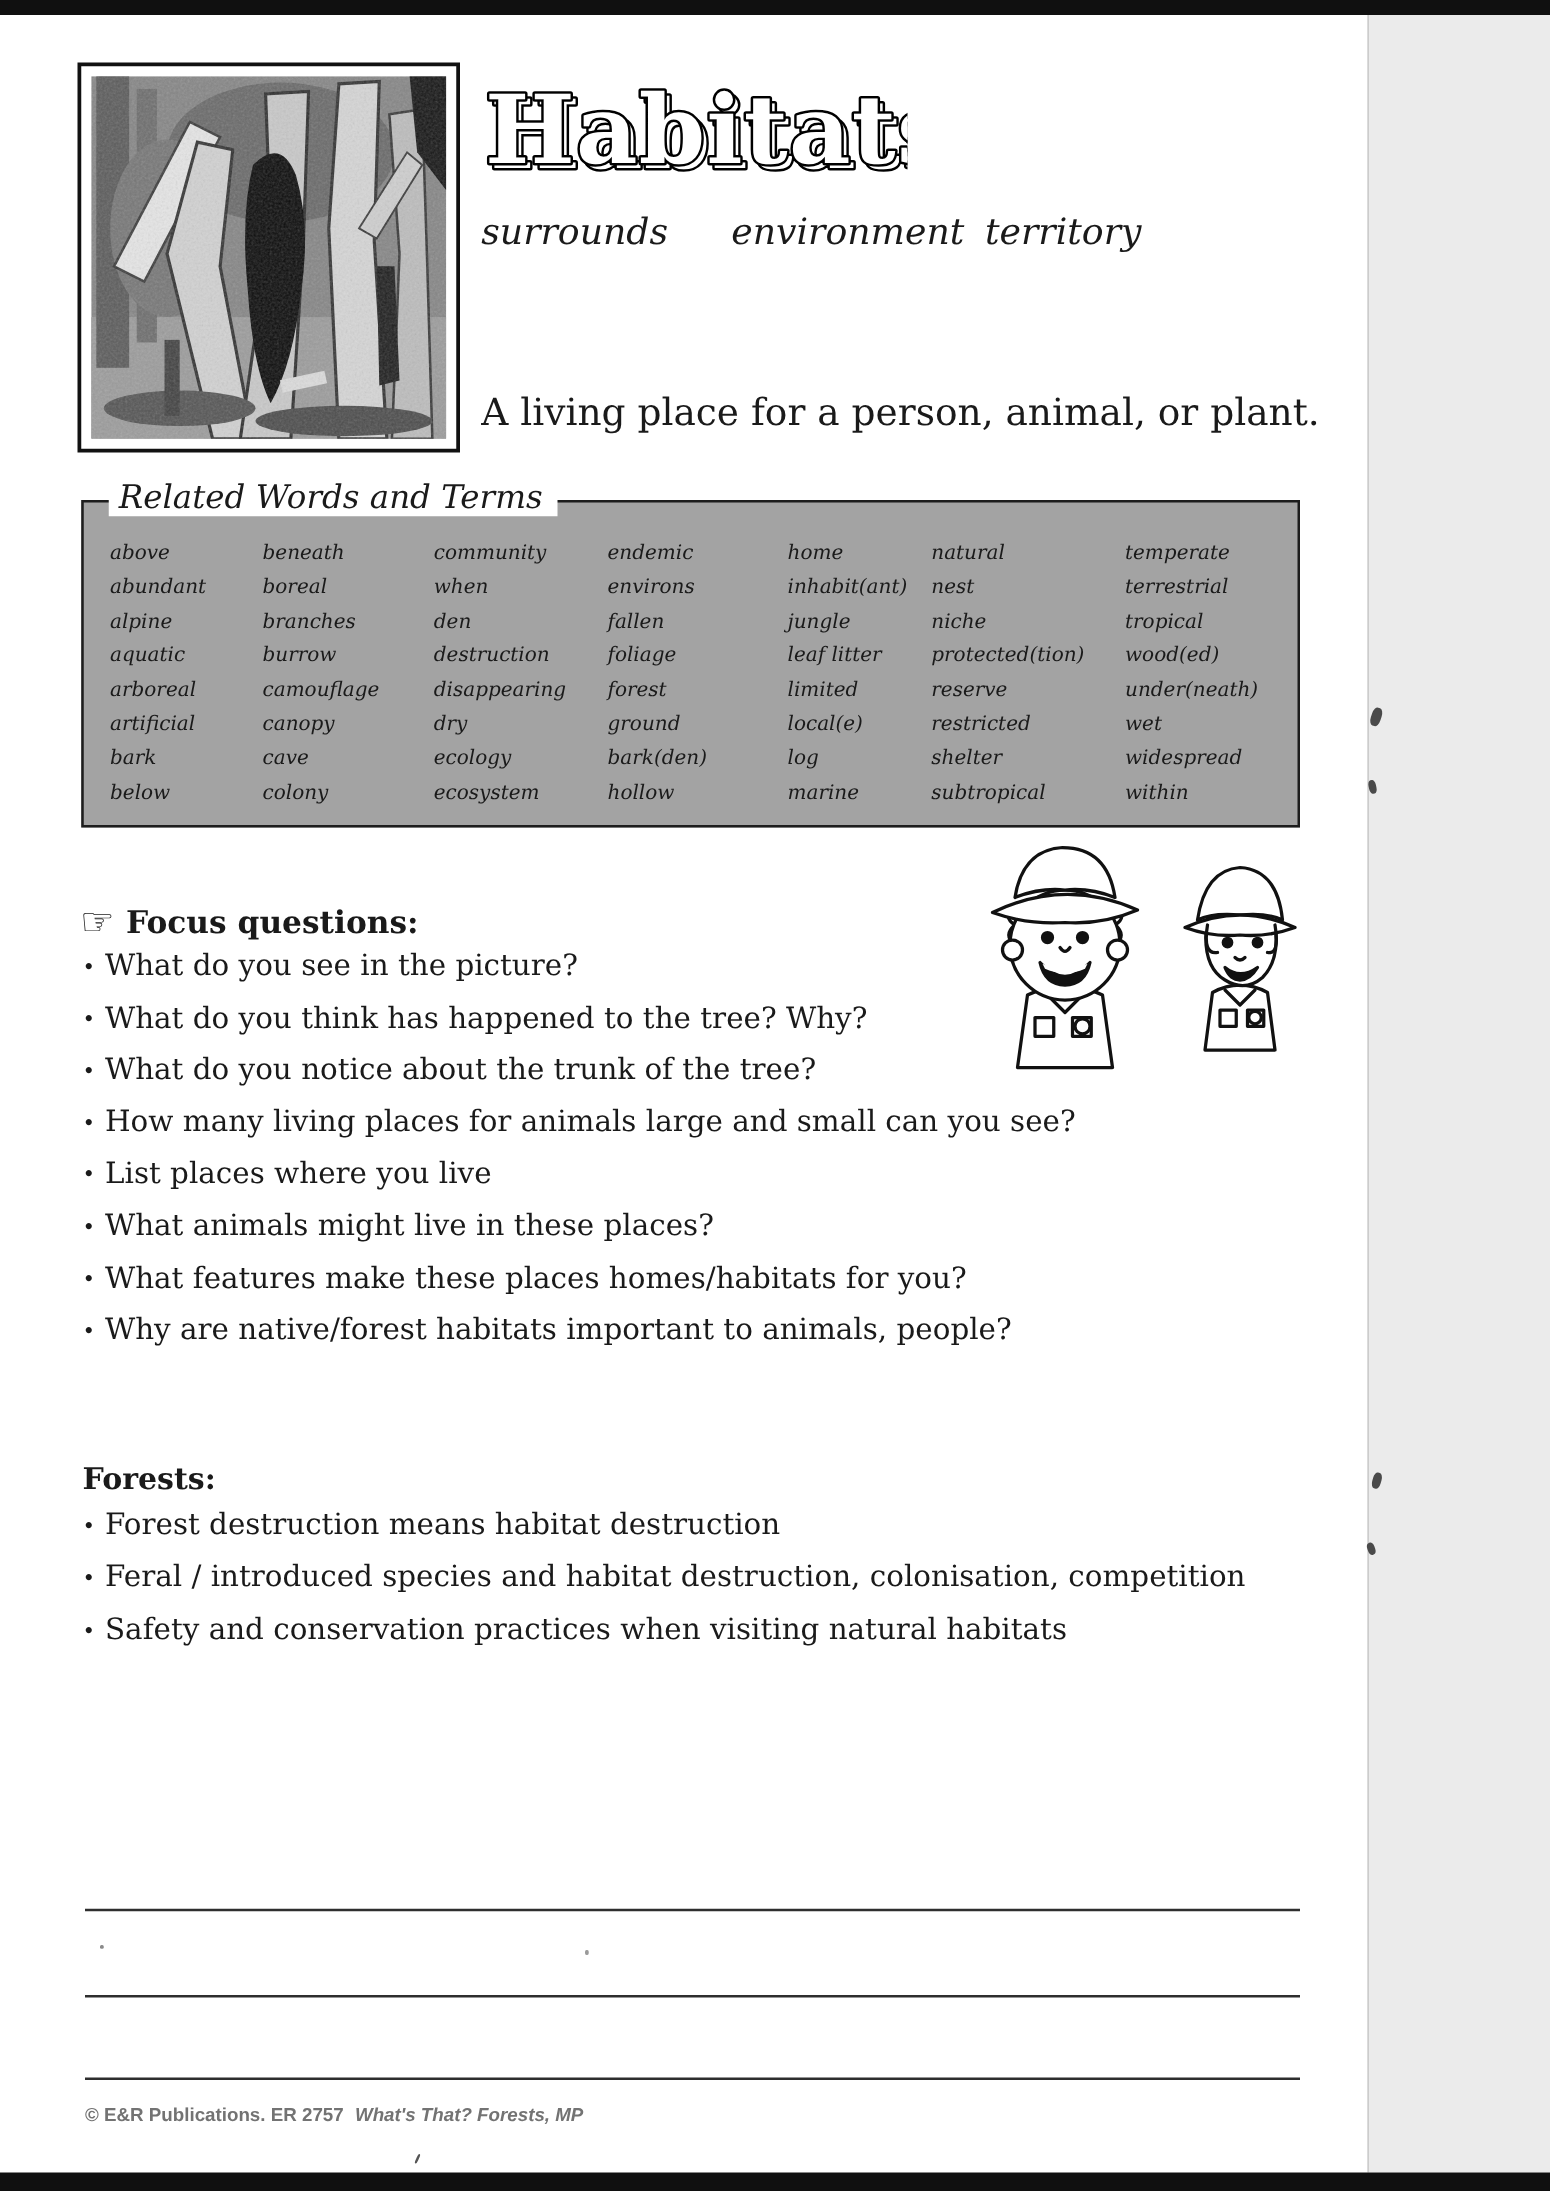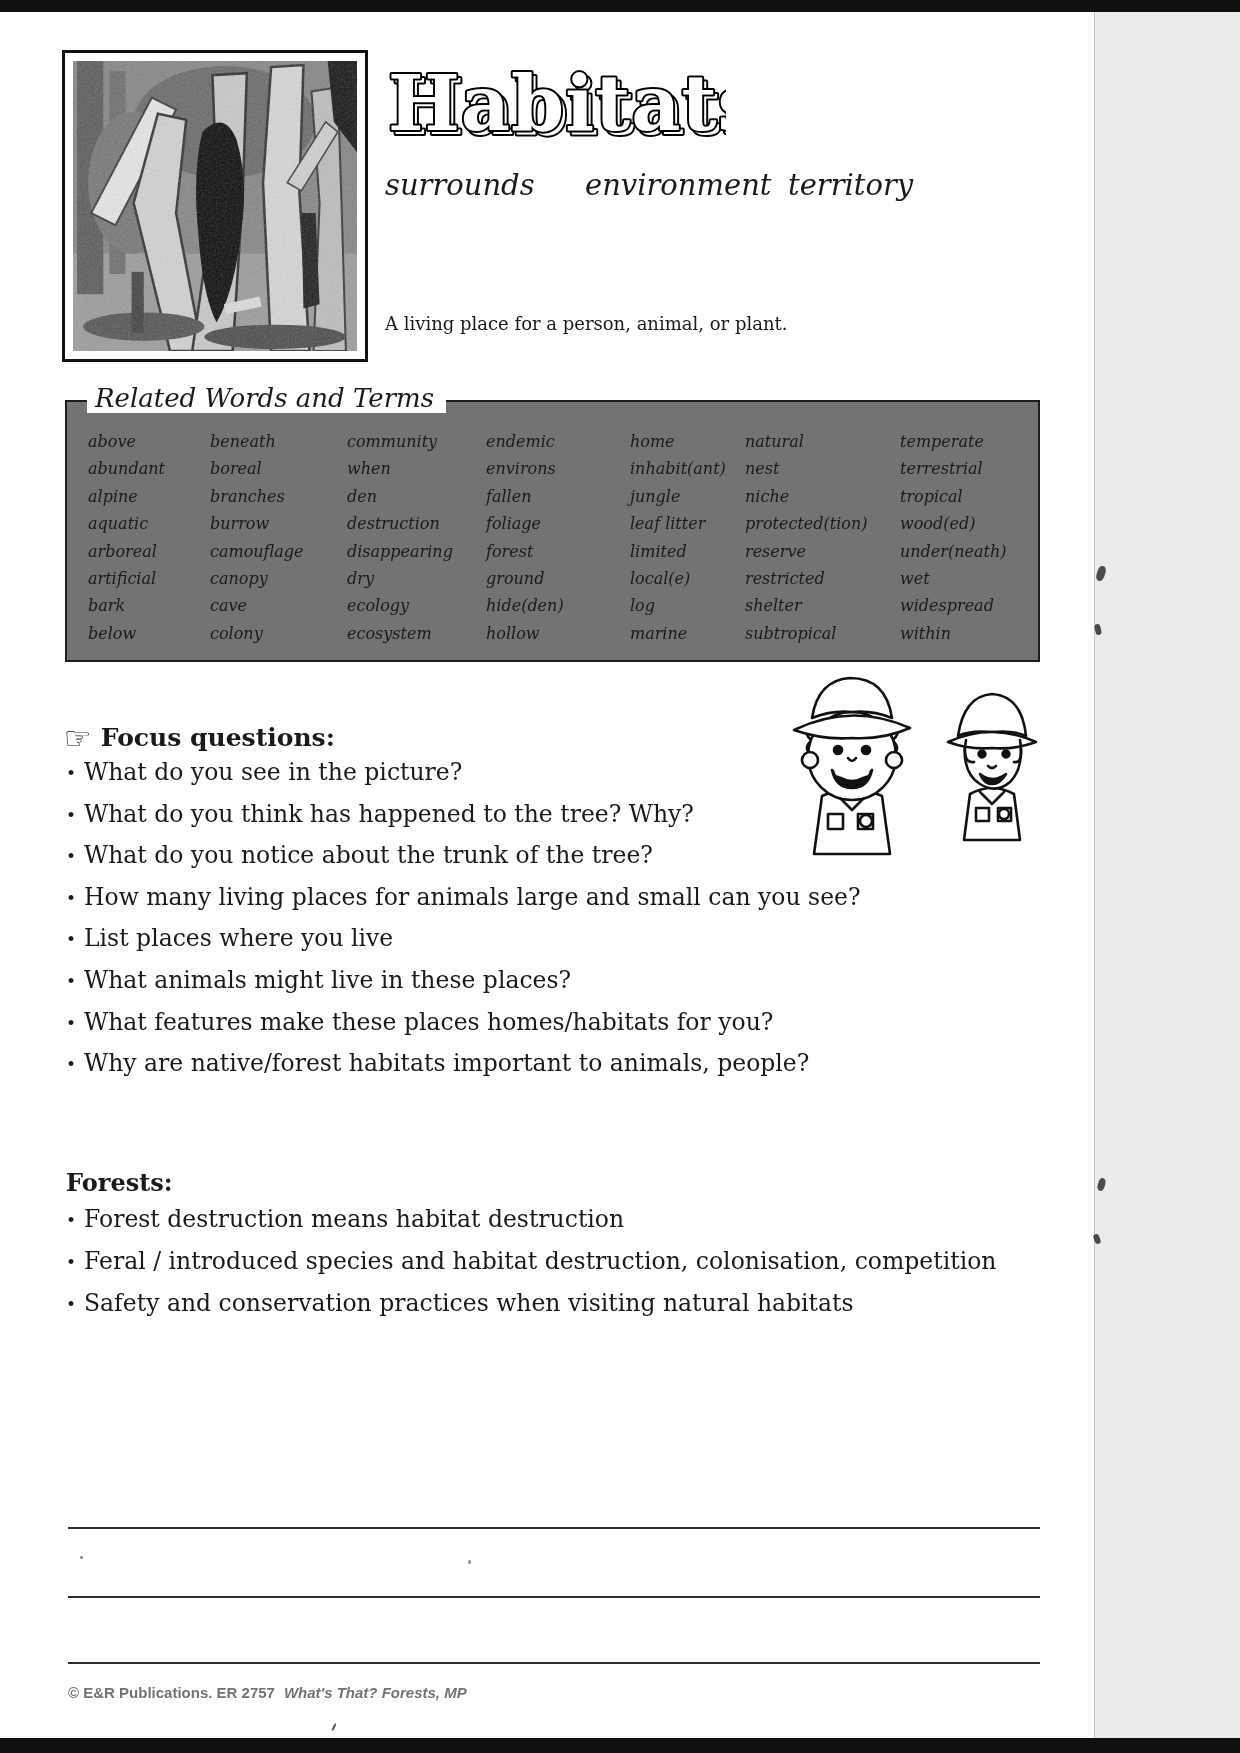--- a/index.html
+++ b/index.html
@@ -32,25 +32,25 @@
 
   
   .synonyms{position:absolute;left:385px;top:168px;width:640px;height:40px;
         font-style:italic;font-size:29px;}
   .synonyms span{position:absolute;top:0;white-space:nowrap;}
   .syn-0{left:0;}
   .syn-1{left:200px;}
   .syn-2{left:403px;}
 
   
-  .definition{position:absolute;left:385px;top:313px;font-size:18px;white-space:nowrap;}
+  .definition{position:absolute;left:385px;top:313px;font-size:30px;white-space:nowrap;}
 
   
   .related-box{position:absolute;left:65px;top:400px;width:971px;height:258px;
-        border:2px solid #1d1d1d;background:#737373;}
+        border:2px solid #1d1d1d;background:#a3a3a3;}
   .related-box .legend{position:absolute;top:-19px;left:20px;background:#fff;
         padding:0 12px 0 8px;font-style:italic;font-size:26px;white-space:nowrap;}
   .word-grid{position:absolute;left:21px;top:26px;display:grid;
         grid-template-columns:122px 137px 139px 144px 115px 155px 138px;}
   .word-col span{display:block;font-style:italic;font-size:16px;line-height:27.4px;
         white-space:nowrap;}
 
   
   .kids{position:absolute;left:752px;top:644px;width:300px;height:224px;z-index:3;}
   .kids svg{display:block;width:100%;height:100%;}
@@ -185,21 +185,21 @@
         <span>ecology</span>
         <span>ecosystem</span>
       </div>
       <div class="word-col">
         <span>endemic</span>
         <span>environs</span>
         <span>fallen</span>
         <span>foliage</span>
         <span>forest</span>
         <span>ground</span>
-        <span>hide(den)</span>
+        <span>bark(den)</span>
         <span>hollow</span>
       </div>
       <div class="word-col">
         <span>home</span>
         <span>inhabit(ant)</span>
         <span>jungle</span>
         <span>leaf litter</span>
         <span>limited</span>
         <span>local(e)</span>
         <span>log</span>

